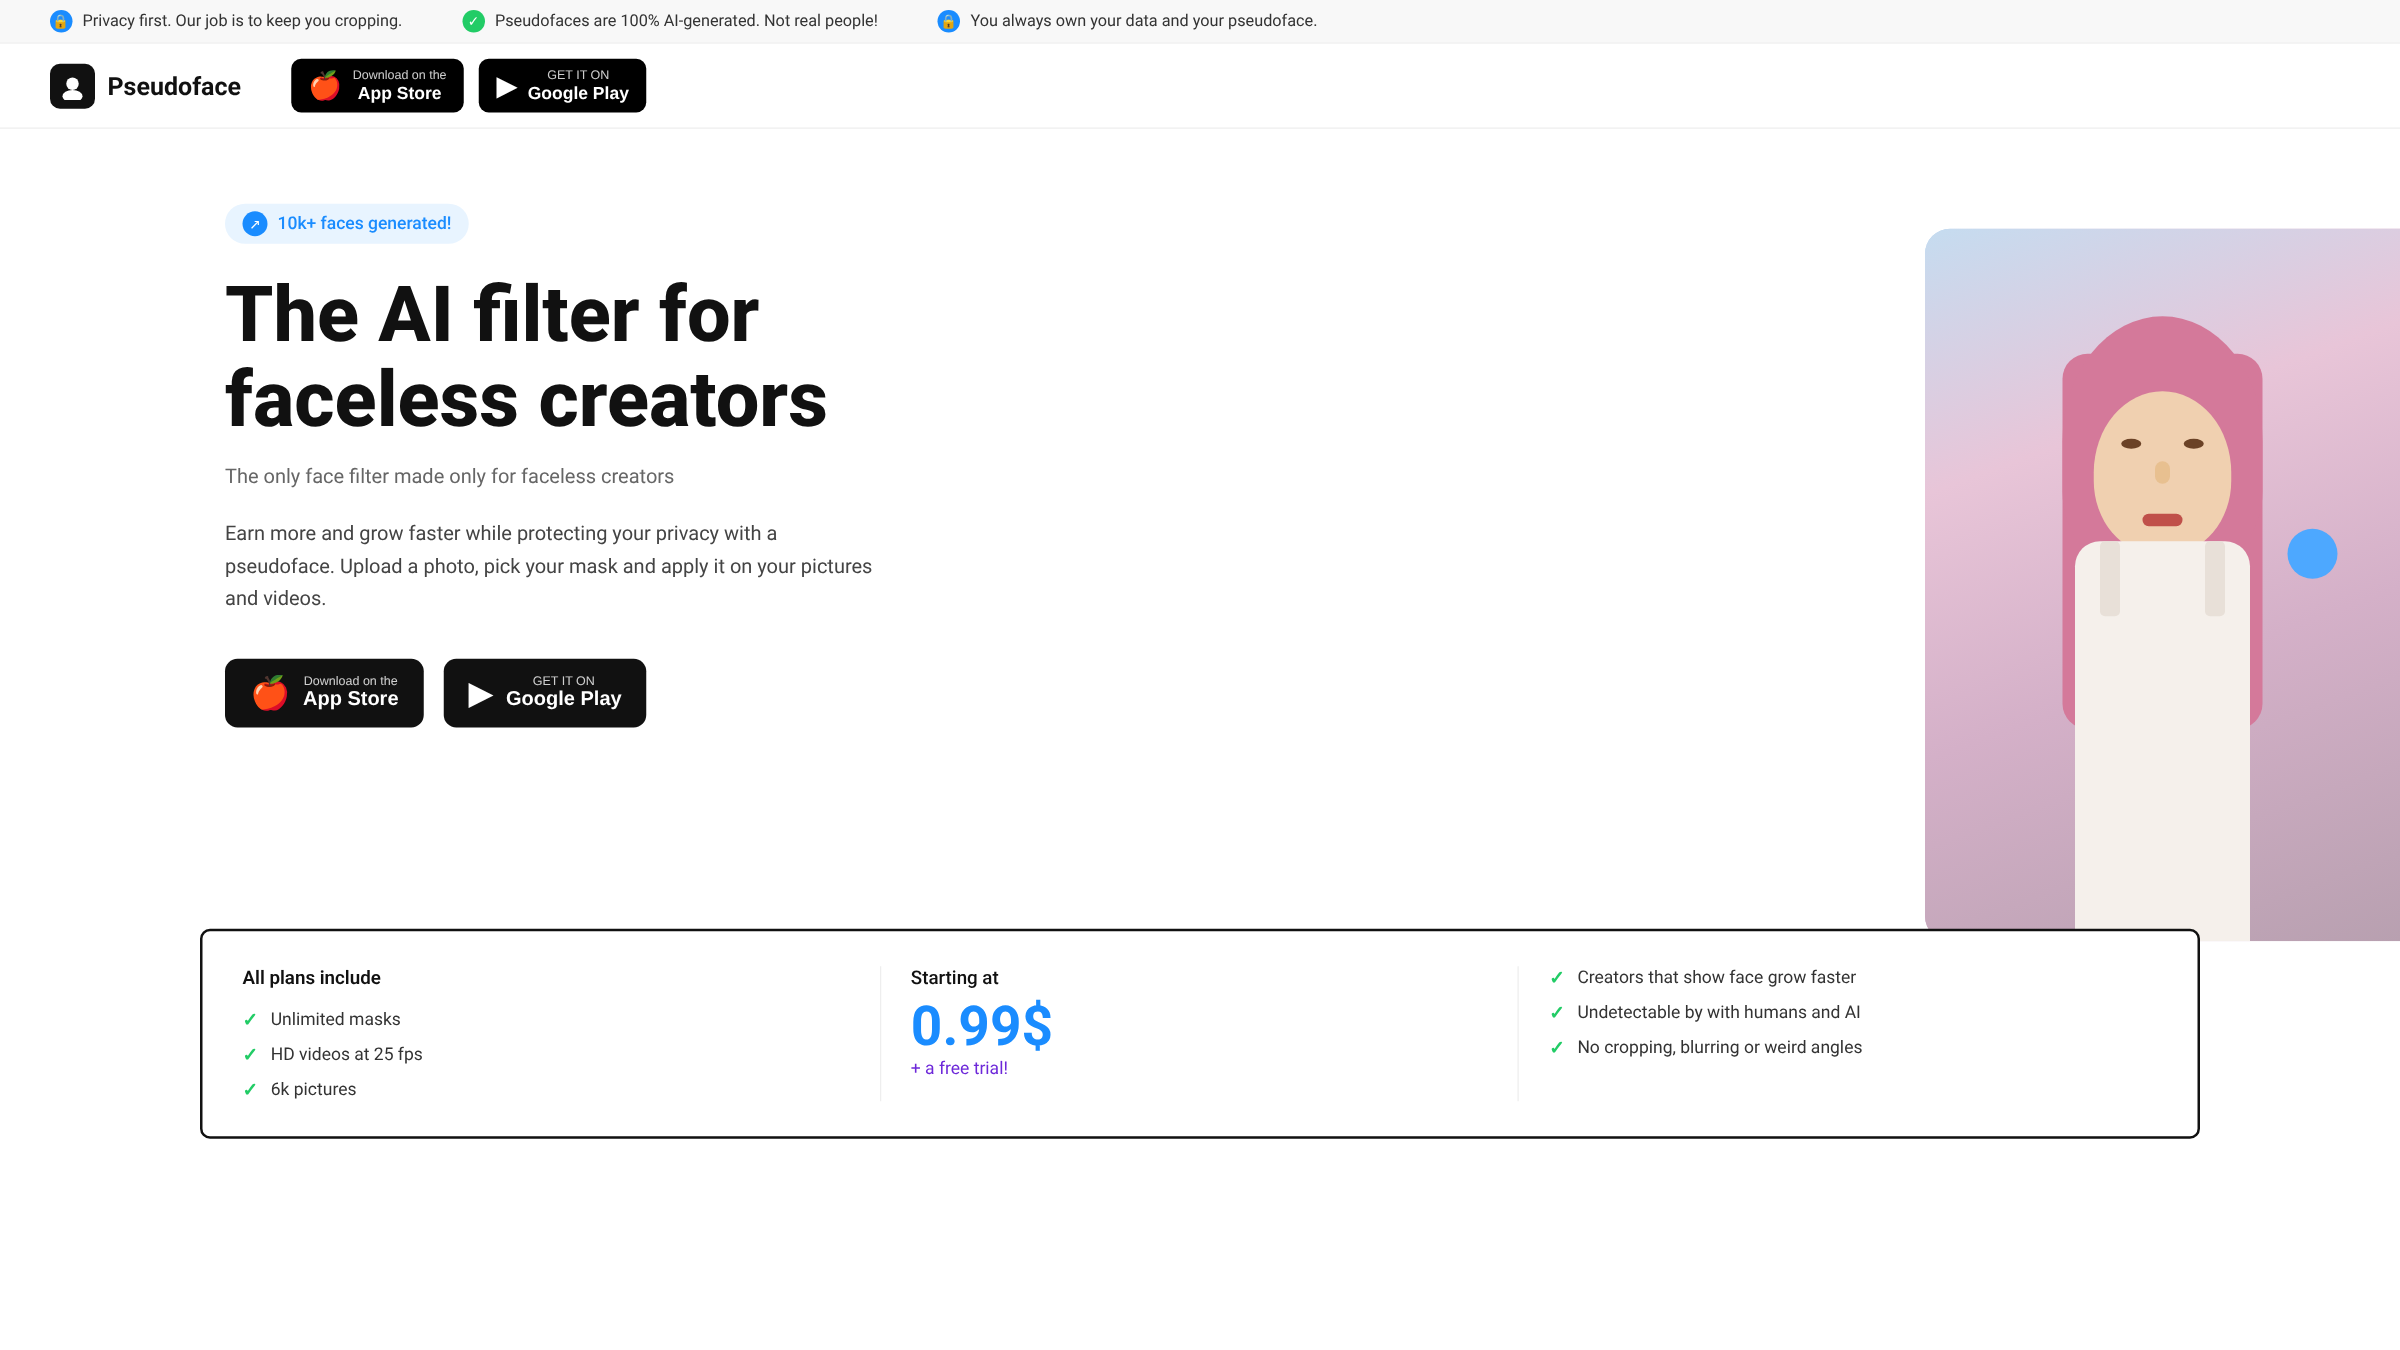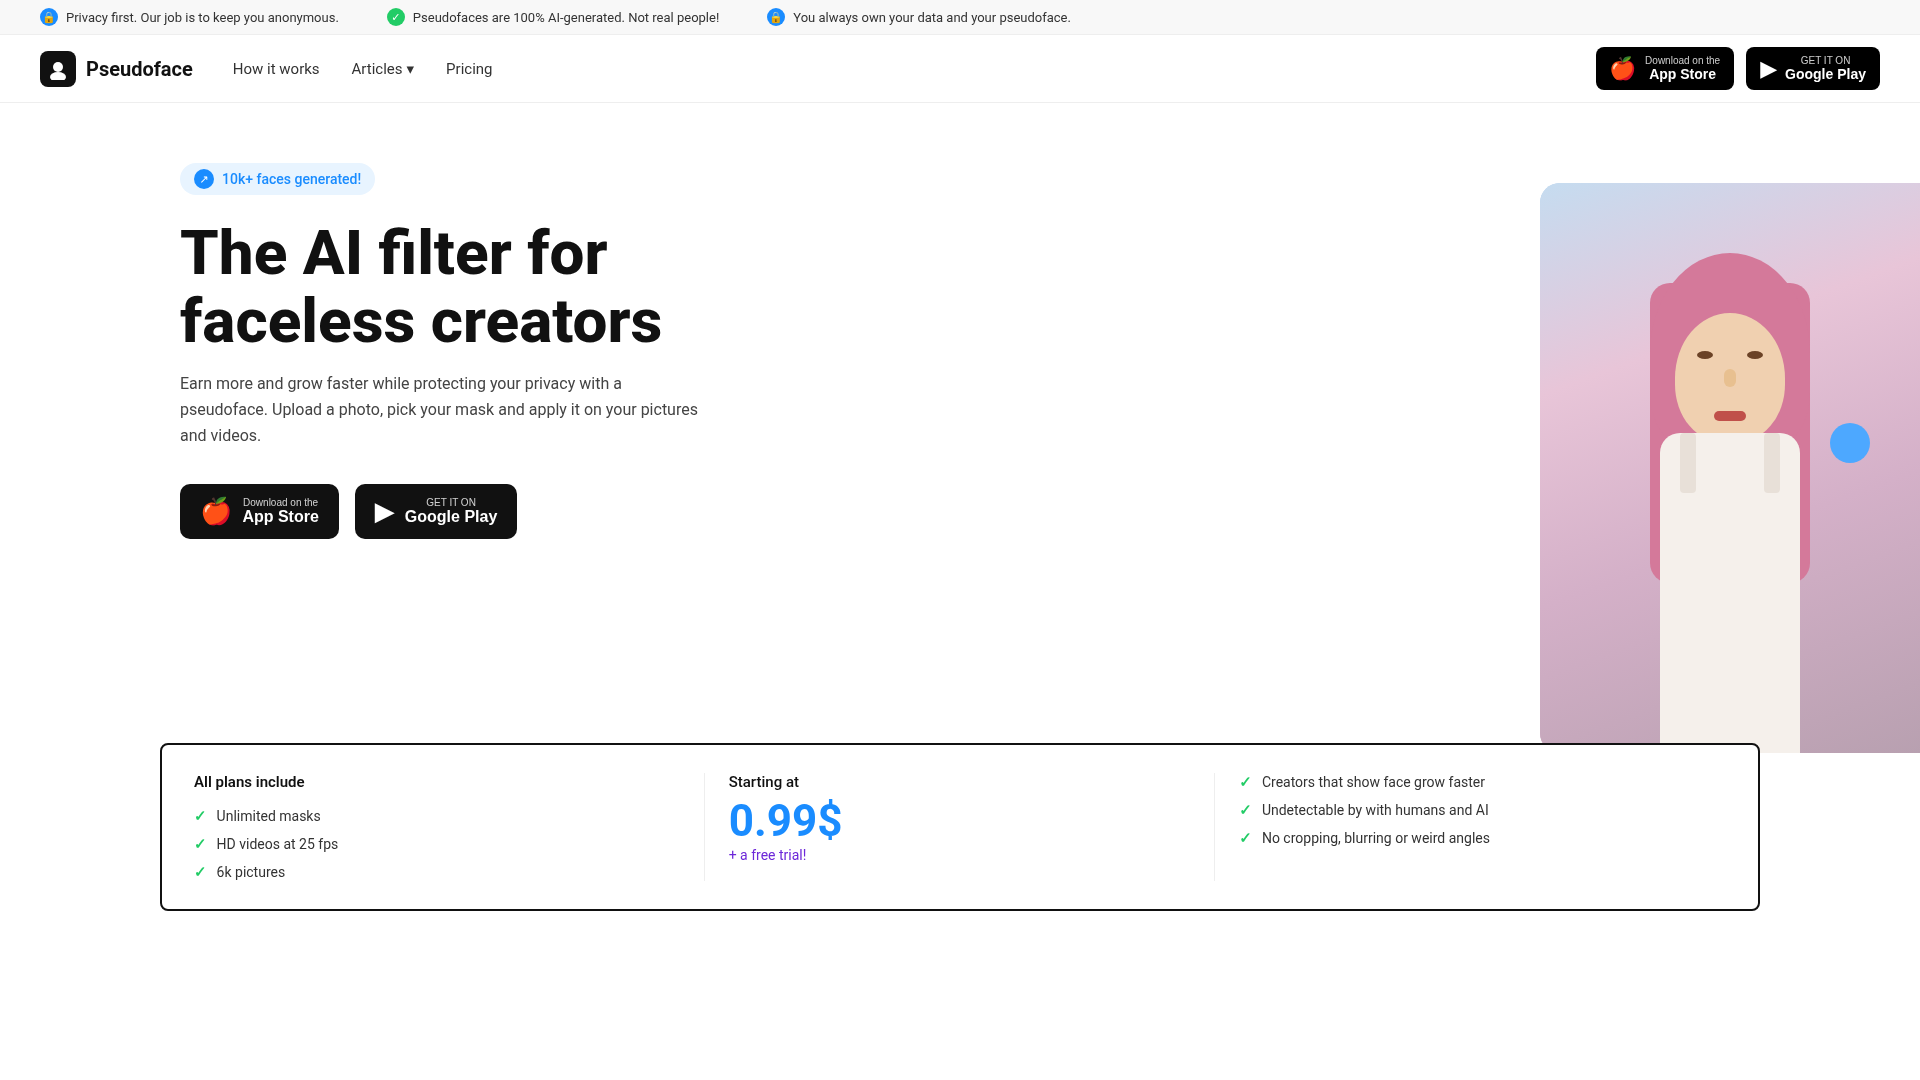--- a/index.html
+++ b/index.html
@@ -331,21 +331,21 @@
     .footer-space {
       height: 80px;
     }
   </style>
 </head>
 <body>
 
 <div class="top-banner">
   <div class="banner-item">
     <div class="banner-icon blue">🔒</div>
-    <span>Privacy first. Our job is to keep you anonymous.</span>
+    <span>Privacy first. Our job is to keep you cropping.</span>
   </div>
   <div class="banner-item">
     <div class="banner-icon green">✓</div>
     <span>Pseudofaces are 100% AI-generated. Not real people!</span>
   </div>
   <div class="banner-item">
     <div class="banner-icon blue">🔒</div>
     <span>You always own your data and your pseudoface.</span>
   </div>
 </div>
@@ -353,28 +353,20 @@
 <nav class="navbar">
   <a class="logo">
     <div class="logo-icon">
       <svg width="22" height="22" viewBox="0 0 22 22" fill="none">
         <circle cx="11" cy="9" r="5" fill="white"></circle>
         <ellipse cx="11" cy="19" rx="8" ry="5" fill="white"></ellipse>
       </svg>
     </div>
     <span>Pseudoface</span>
   </a>
-  <div class="nav-links">
-    <a class="nav-link">How it works</a>
-    <a class="nav-link">
-      <span>Articles</span>
-      <span>▾</span>
-    </a>
-    <a class="nav-link">Pricing</a>
-  </div>
   <div class="nav-right">
     <button class="app-store-btn">
       <span class="store-icon">🍎</span>
       <span class="store-lines">
         <span class="store-text-small">Download on the</span>
         <span class="store-text-big">App Store</span>
       </span>
     </button>
     <button class="app-store-btn">
       <span class="store-icon">▶</span>
@@ -388,20 +380,21 @@
 
 <section class="hero">
   <div class="hero-content">
     <div class="badge">
       <div class="badge-icon">↗</div>
       <span>10k+ faces generated!</span>
     </div>
     <h1 class="hero-title">
       <span>The AI filter for<br>faceless creators</span>
     </h1>
+    <p class="hero-subtitle">The only face filter made only for faceless creators</p>
     <p class="hero-description">Earn more and grow faster while protecting your privacy with a pseudoface. Upload a photo, pick your mask and apply it on your pictures and videos.</p>
     <div class="cta-buttons">
       <button class="cta-btn">
         <span class="btn-icon">🍎</span>
         <span class="btn-lines">
           <span class="btn-small">Download on the</span>
           <span class="btn-big">App Store</span>
         </span>
       </button>
       <button class="cta-btn">

